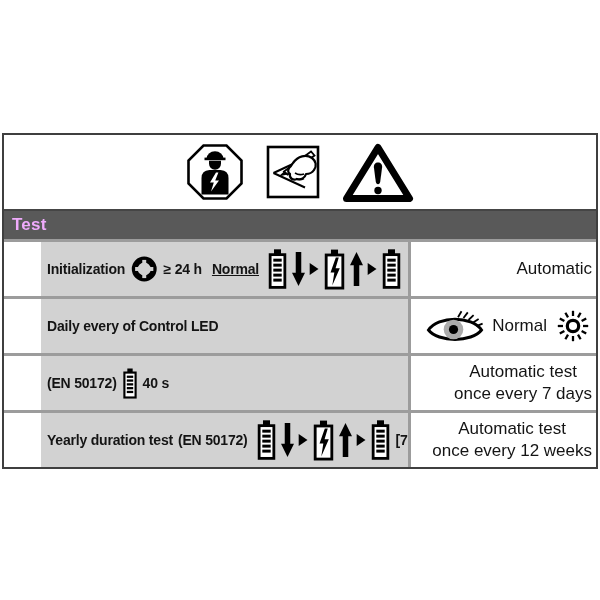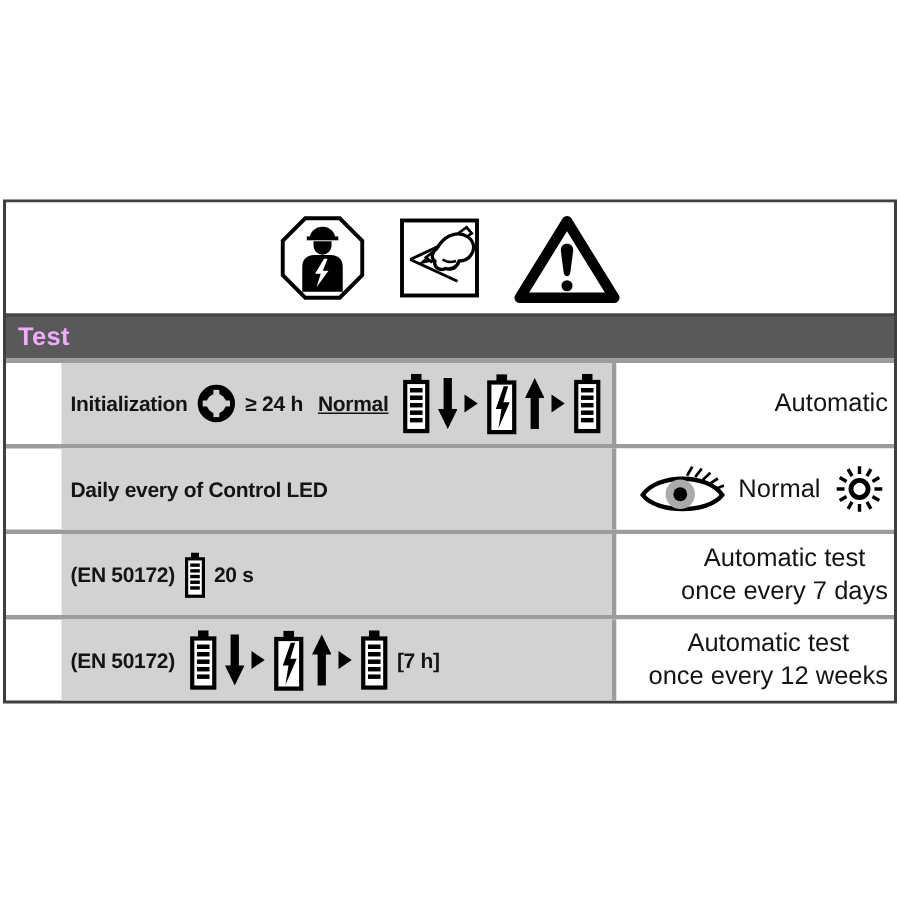--- a/index.html
+++ b/index.html
@@ -194,30 +194,31 @@
         </span>
       </div>
     </div>
 
     <div class="trow">
       <div class="cell-l">
         <span>(EN 50172)</span>
         <svg width="16" height="31">
             <use href="#sym-bat-striped"></use>
           </svg>
-        <span>20 s</span>
+        <span>40 s</span>
       </div>
       <div class="cell-r">
         <span class="result-text">Automatic test
 once every 7 days</span>
       </div>
     </div>
 
     <div class="trow">
       <div class="cell-l">
+        <span>Yearly duration test</span>
         <span>(EN 50172)</span>
         <span class="seq">
           <svg width="21" height="42">
               <use href="#sym-bat-striped"></use>
             </svg>
           <svg width="13" height="38">
               <use href="#sym-arrow-down"></use>
             </svg>
           <svg width="10" height="14">
               <use href="#sym-play"></use>

